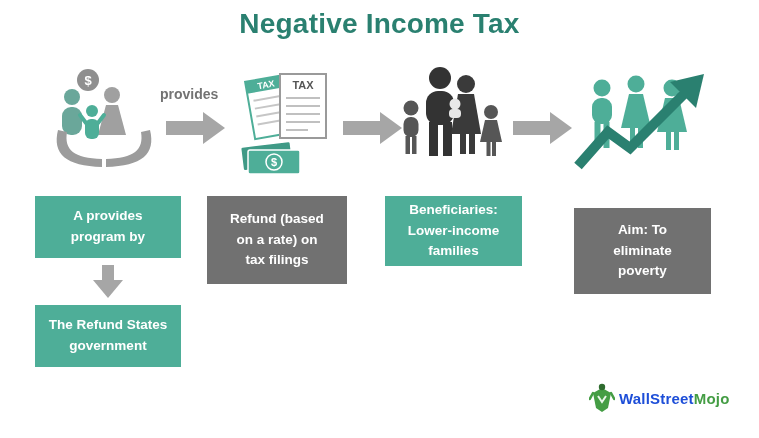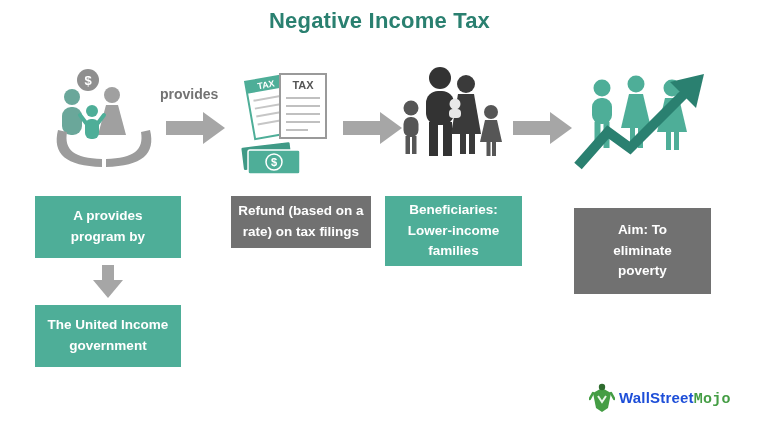--- a/index.html
+++ b/index.html
@@ -2,21 +2,21 @@
 <html><head>
 <meta charset="utf-8">
 <style>
   html,body{margin:0;padding:0;background:#ffffff;}
   .canvas{
     position:relative;width:759px;height:438px;background:#ffffff;overflow:hidden;
     font-family:"Liberation Sans",sans-serif;
   }
   .title{
     position:absolute;left:0;right:0;top:8px;margin:0;text-align:center;
-    font-size:22px;font-weight:bold;color:#2a8070;letter-spacing:.2px;
+    font-size:28px;font-weight:bold;color:#2a8070;letter-spacing:.2px;
   }
   .provides{
     position:absolute;left:160px;top:86px;width:76px;text-align:left;
     font-size:14px;font-weight:bold;color:#737373;
   }
   .icon{position:absolute;}
   .icon1{left:48px;top:64px;width:112px;height:114px;}
   .icon2{left:238px;top:68px;width:95px;height:110px;}
   .icon3{left:393px;top:62px;width:115px;height:117px;}
   .icon4{left:574px;top:72px;width:132px;height:102px;}
@@ -26,29 +26,29 @@
   .a3{left:513px;}
   .darrow{position:absolute;left:93px;top:265px;width:30px;height:34px;}
   .box{
     position:absolute;display:flex;align-items:center;justify-content:center;
     text-align:center;color:#ffffff;font-weight:bold;font-size:13.5px;line-height:1.55;
     box-sizing:border-box;
   }
   .teal{background:#4EAE98;}
   .gray{background:#717171;}
   .b1{left:35px;top:196px;width:146px;height:62px;padding:0 10px;}
-  .b2{left:207px;top:196px;width:140px;height:52px;padding:0 2px;margin-left:24px;}
+  .b2{left:207px;top:196px;width:140px;height:88px;padding:0 18px;}
   .b3{left:385px;top:196px;width:137px;height:70px;padding:0 20px;}
   .b4{left:574px;top:208px;width:137px;height:86px;padding:0 27px;}
   .b5{left:35px;top:305px;width:146px;height:62px;padding:0 10px;}
   .logo{position:absolute;left:589px;top:383px;display:flex;align-items:center;}
   .logo svg{display:block;}
   .logo-text{font-size:15px;font-weight:bold;margin-left:4px;letter-spacing:.2px;}
   .logo-p1{color:#1d4ed8;}
-  .logo-p2{color:#449d44;font-family:Liberation Mono, monospace;}
+  .logo-p2{color:#449d44;}
   svg text{font-family:"Liberation Sans",sans-serif;font-weight:bold;}
 </style>
 </head>
 <body>
 
 <div class="canvas">
 
   <h1 class="title">Negative Income Tax</h1>
 
   <div class="icon icon1">
@@ -176,21 +176,21 @@
     <span>Beneficiaries: Lower-income families</span>
   </div>
   <div class="box gray b4">
     <span>Aim: To eliminate poverty</span>
   </div>
 
   <svg class="darrow" viewBox="0 0 30 34">
     <polygon points="9,0 21,0 21,15 30,15 15,33 0,15 9,15" fill="#a6a6a6"></polygon>
   </svg>
   <div class="box teal b5">
-    <span>The United Income government</span>
+    <span>The Refund States government</span>
   </div>
 
   <div class="logo">
     <svg width="26" height="30" viewBox="0 0 26 30">
       <line x1="4" y1="10" x2="0.8" y2="16" stroke="#449d44" stroke-width="2.5" stroke-linecap="round"></line>
       <line x1="22" y1="10" x2="25.2" y2="16" stroke="#449d44" stroke-width="2.5" stroke-linecap="round"></line>
       <path d="M13,5 L22,10 L19,25 L13,29 L7,25 L4,10 Z" fill="#449d44"></path>
       <circle cx="13" cy="4" r="3.2" fill="#2e6b2e"></circle>
       <path d="M9,13 L13,19 L17,13" fill="none" stroke="#e8f5e9" stroke-width="2"></path>
     </svg>

